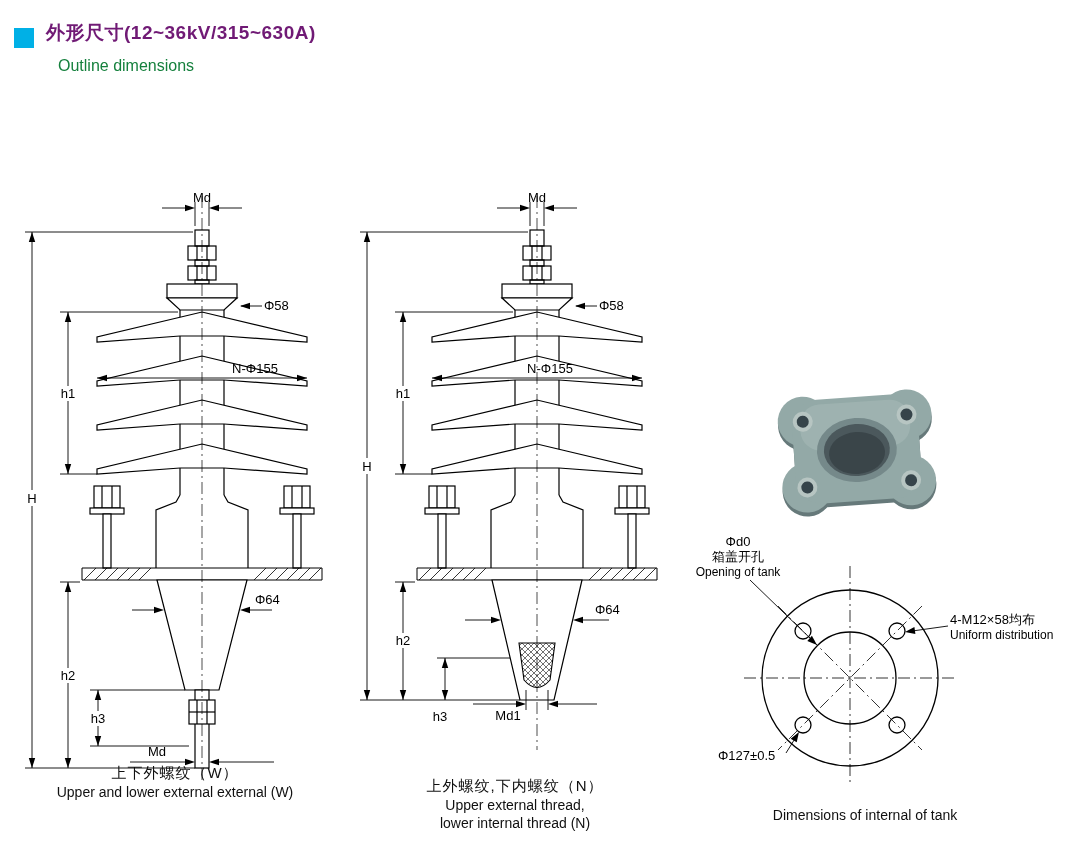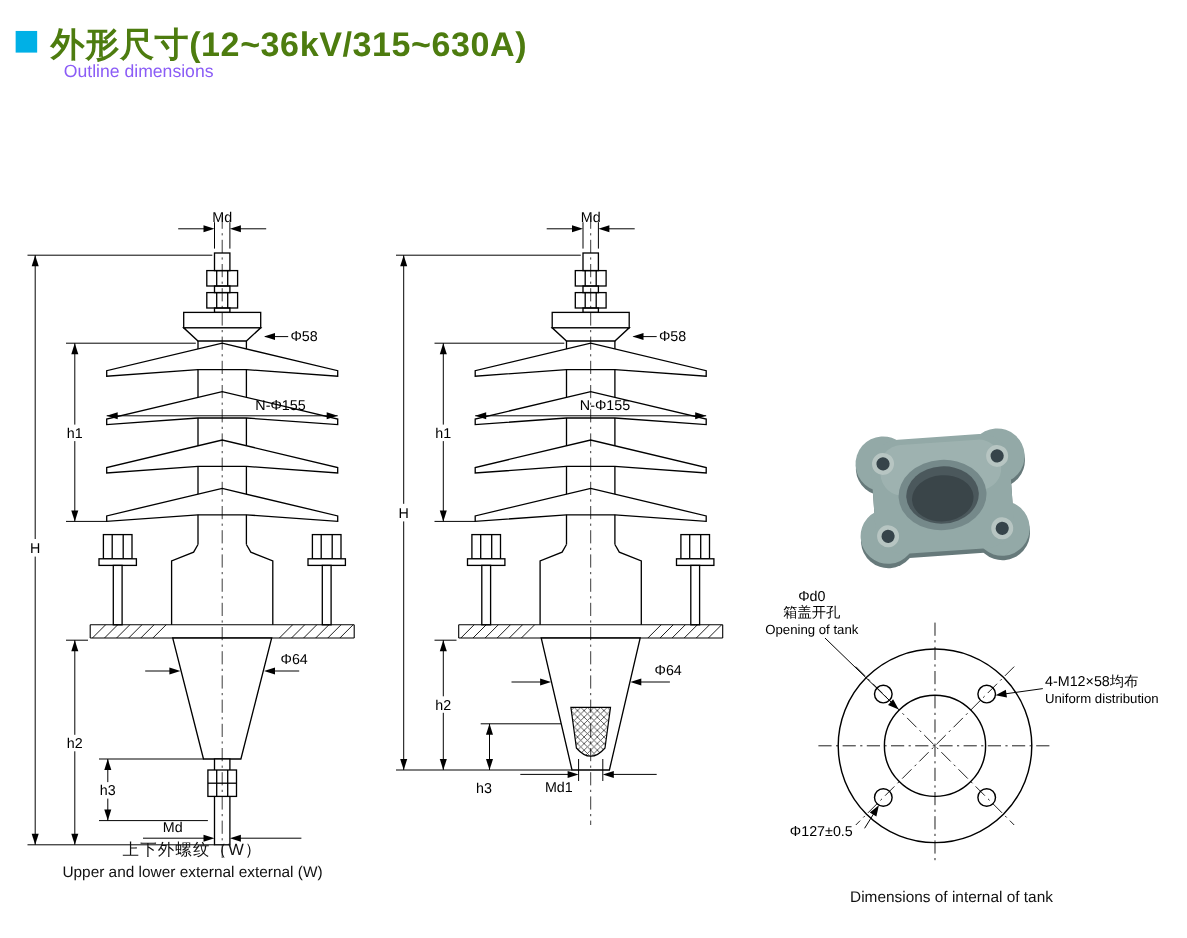--- a/index.html
+++ b/index.html
@@ -1,20 +1,20 @@
 <!DOCTYPE html>
 <html><head>
 <meta charset="utf-8">
 <style>
   html,body{margin:0;padding:0;background:#fff;}
   .page{position:relative;width:1079px;height:853px;background:#ffffff;overflow:hidden;
         font-family:"Liberation Sans",sans-serif;color:#111;}
-  .title{position:absolute;left:46px;top:20px;font-size:31px;font-weight:bold;
-         color:#4d7c0f;letter-spacing:.5px;white-space:nowrap;}
-  .subtitle{position:absolute;left:58px;top:57px;font-size:16px;font-weight:500;color:#8b5cf6;}
+  .title{position:absolute;left:46px;top:20px;font-size:19px;font-weight:bold;
+         color:#701a75;letter-spacing:.5px;white-space:nowrap;}
+  .subtitle{position:absolute;left:58px;top:57px;font-size:16px;font-weight:500;color:#15803d;}
   .bullet-svg{position:absolute;left:14px;top:28px;}
   svg.fig{position:absolute;}
   svg text{font-family:"Liberation Sans",sans-serif;font-size:13px;fill:#000;}
   svg text.t12{font-size:12px;}
   .caption{position:absolute;text-align:center;color:#101010;line-height:1.3;}
   .cap-zh{font-size:15px;letter-spacing:1px;}
   .cap-en{font-size:14px;}
 </style>
 </head>
 <body>
@@ -367,18 +367,23 @@
       <text x="262" y="107" class="t12">Uniform distribution</text>
       <text x="30" y="228">Φ127±0.5</text>
     </g>
   </svg>
 
   <div class="caption" style="left:15px;top:763px;width:320px">
     <div class="cap-zh">上下外螺纹（W）</div>
     <div class="cap-en">Upper and lower external external (W)</div>
   </div>
 
+  <div class="caption" style="left:360px;top:776px;width:310px">
+    <div class="cap-zh">上外螺纹,下内螺纹（N）</div>
+    <div class="cap-en">Upper external thread,</div>
+    <div class="cap-en">lower internal thread (N)</div>
+  </div>
 
   <div class="caption" style="left:700px;top:806px;width:330px">
     <div class="cap-en">Dimensions of internal of tank</div>
   </div>
 
 </div>
 
 </body></html>

